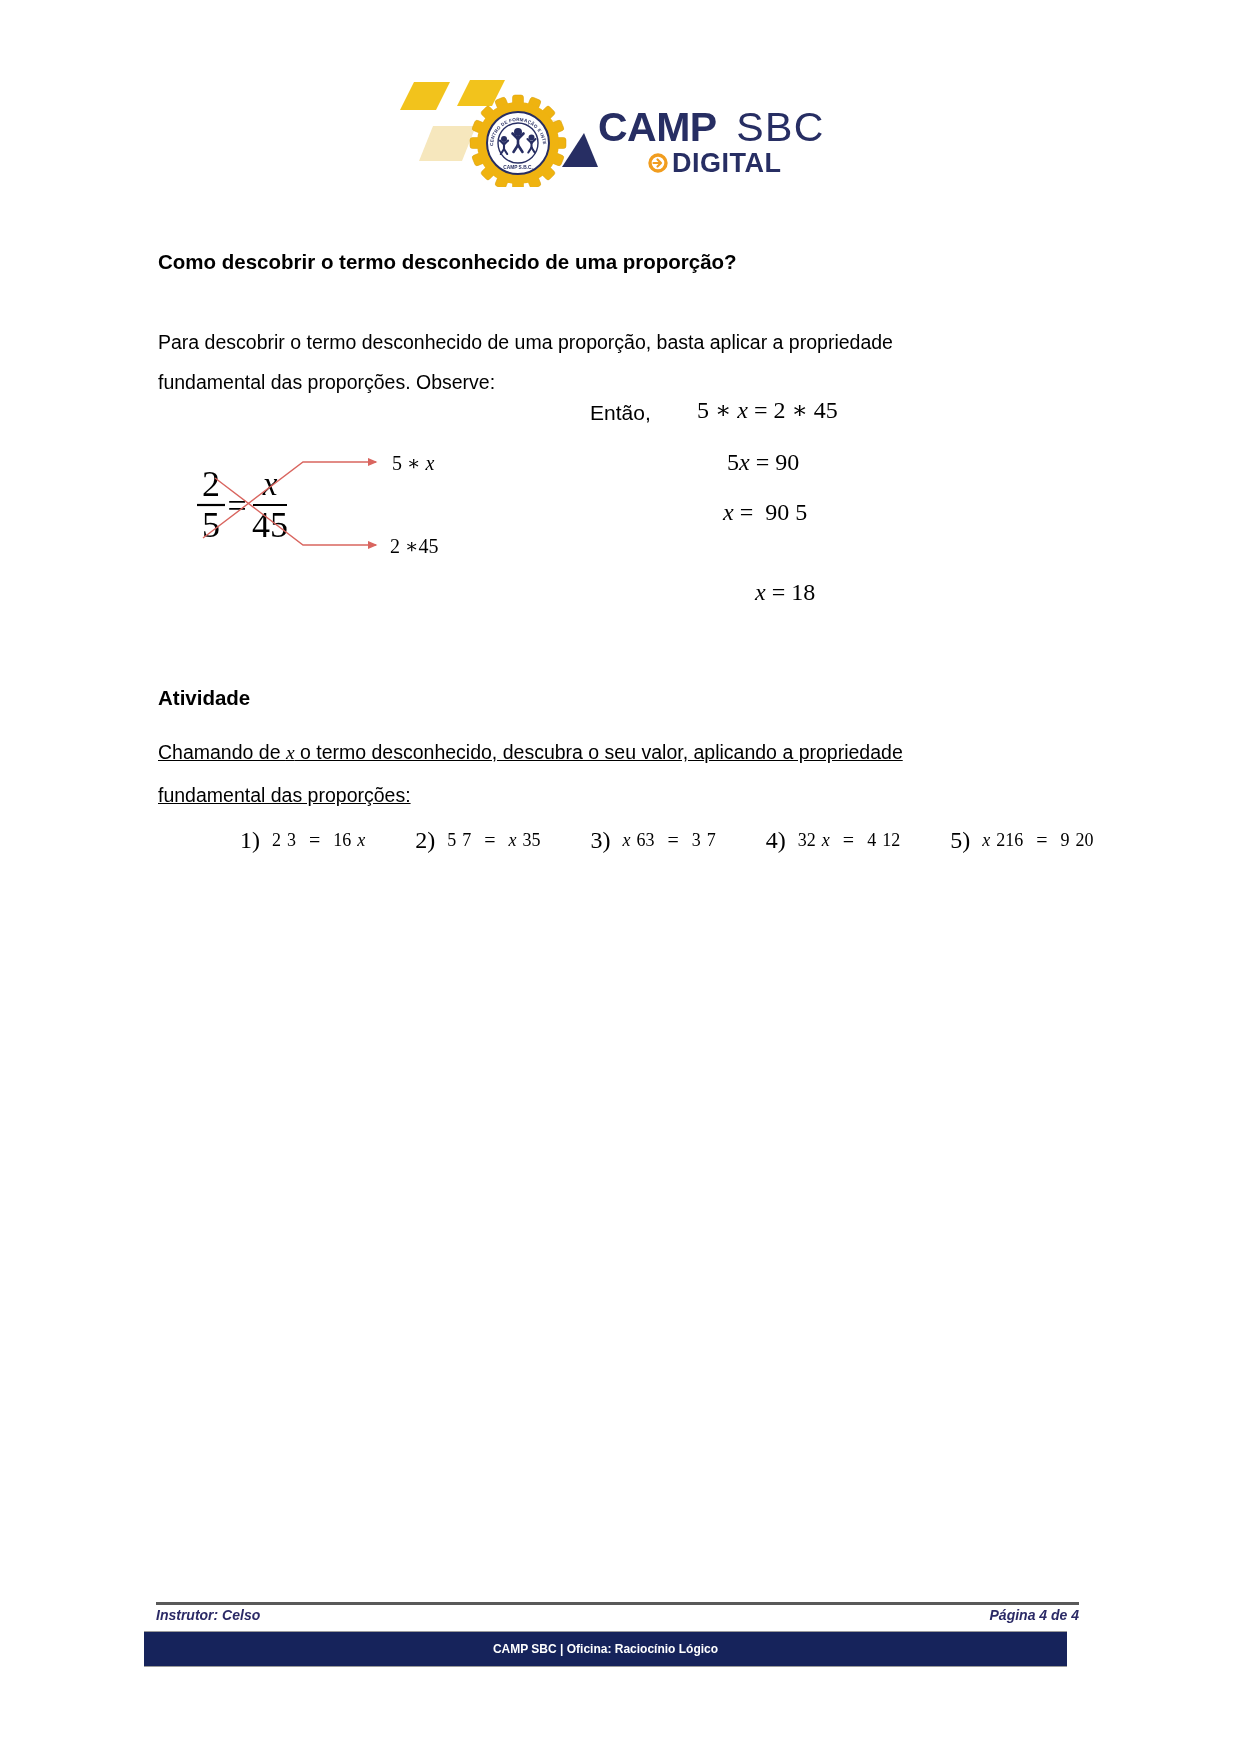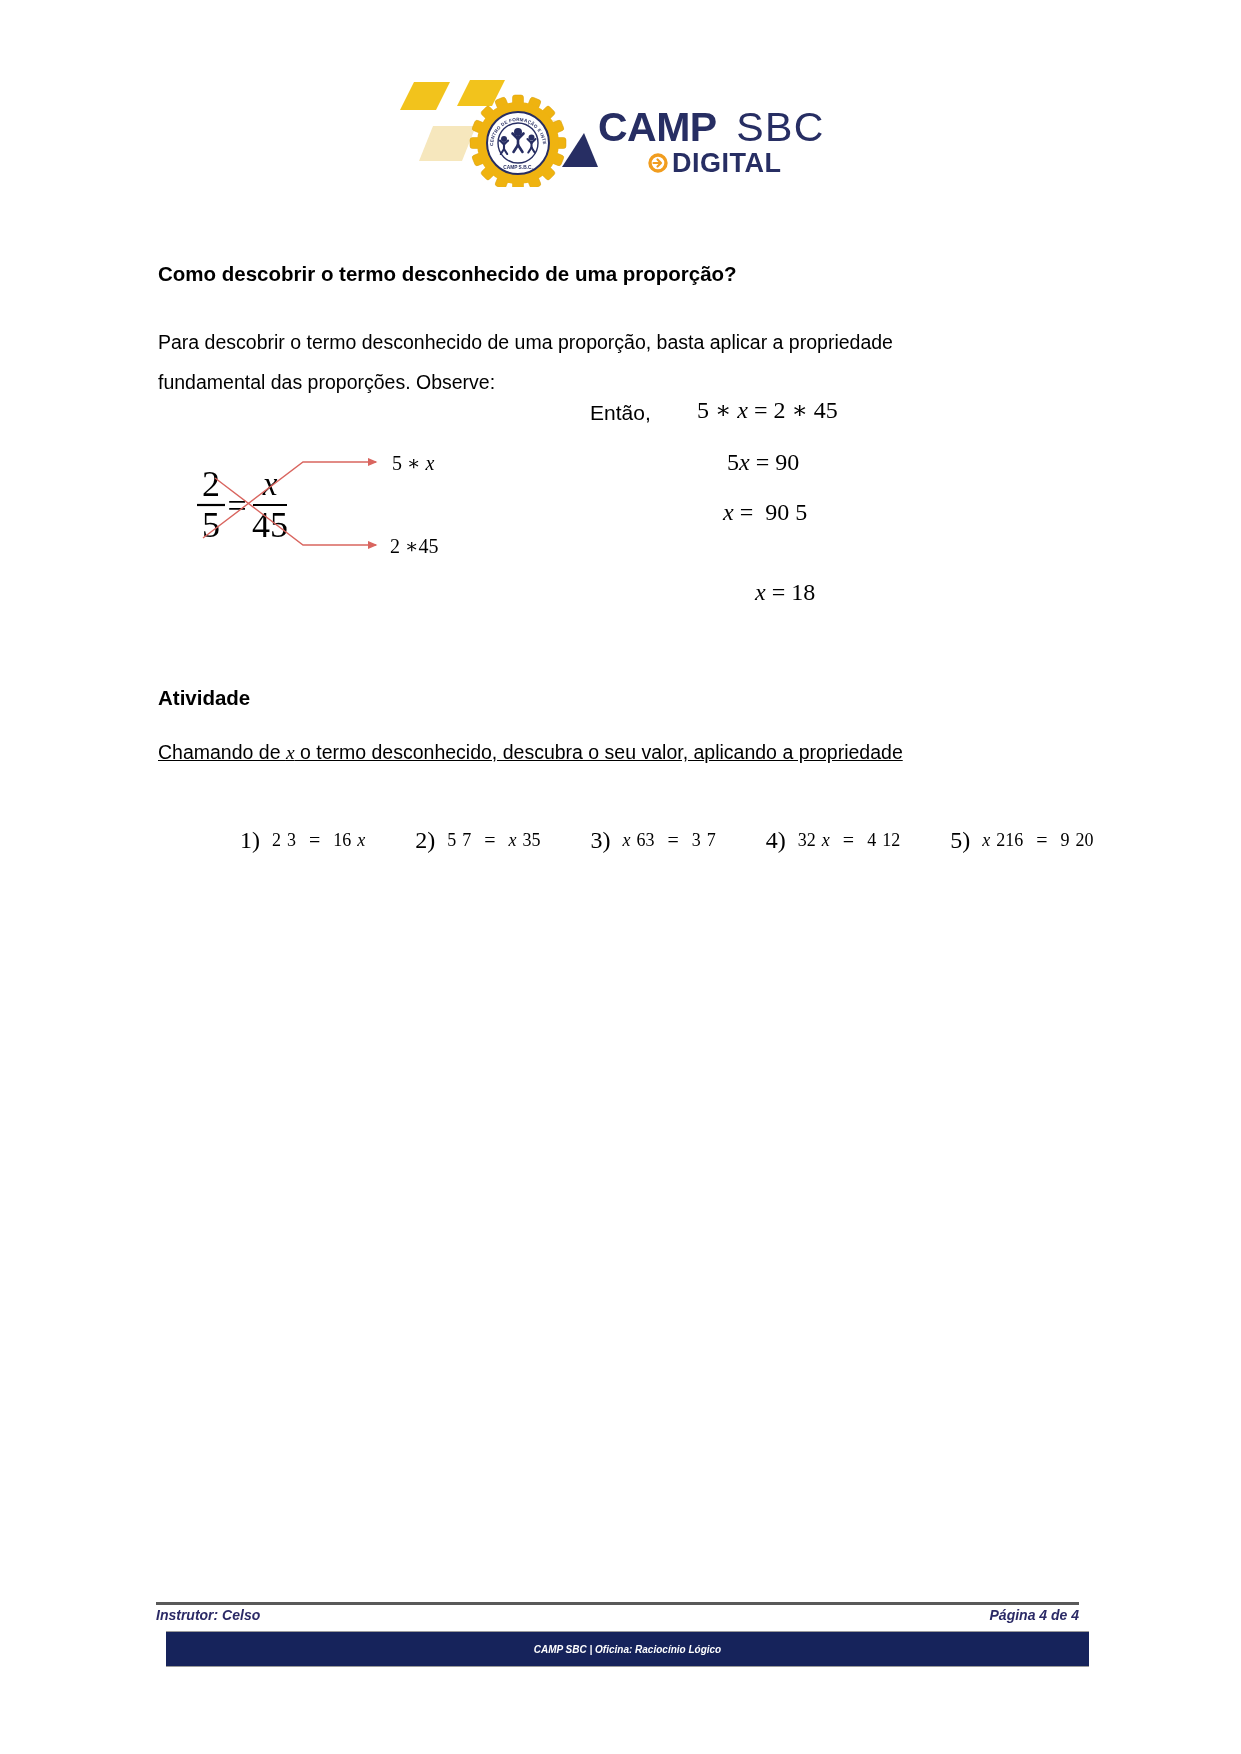--- a/index.html
+++ b/index.html
@@ -4,21 +4,21 @@
 <style>
   html,body{margin:0;padding:0;background:#e8e8e8;}
   .page{
     position:relative;width:1241px;height:1754px;margin:0 auto;background:#ffffff;
     font-family:"Liberation Sans",sans-serif;color:#000;overflow:hidden;
   }
   
   .logo-svg{position:absolute;left:390px;top:62px;}
   
   .heading{
-    position:absolute;left:158px;top:262px;width:860px;
+    position:absolute;left:158px;top:250px;width:860px;
     font-size:20.5px;font-weight:bold;letter-spacing:0;
   }
   .para1{
     position:absolute;left:158px;top:322px;width:840px;
     font-size:19.5px;line-height:40px;
   }
   .atividade{
     position:absolute;left:158px;top:686px;width:400px;
     font-size:20.5px;font-weight:bold;
   }
@@ -48,24 +48,24 @@
   .ex-eq{font-size:20px;padding:0 1px;}
   .ex-item .frac .fn,.ex-item .frac .fd{font-size:18px;}
   .ex-item .frac .fbar{border-top-width:1.5px;}
   
   .footer-rule{position:absolute;left:156px;top:1602px;width:923px;height:2.5px;background:#595959;}
   .footer-row{
     position:absolute;left:156px;top:1607px;width:923px;display:flex;justify-content:space-between;
     font-size:14px;font-weight:bold;color:var(--footer_text,#2b2a66);font-style:italic;
   }
   .footer-bar{
-    position:absolute;left:166px;top:1631px;width:923px;height:34px;
+    position:absolute;left:144px;top:1631px;width:923px;height:34px;
     background:var(--footer_bar,#16235b);border-top:1px solid #9b9b9b;border-bottom:1px solid #9b9b9b;
     display:flex;align-items:center;justify-content:center;
-    color:#fff;font-size:10px;font-weight:bold;font-style:italic;
+    color:#fff;font-size:12px;font-weight:bold;
   }
 </style>
 </head>
 <body>
 
 <div class="page">
 
   <svg class="logo-svg" width="440" height="125" viewBox="0 0 440 125">
     <defs>
       <path id="arcTop" d="M 103 84 A 25 25 0 1 1 153 84" fill="none"></path>
@@ -183,20 +183,21 @@
         <tspan>5 ∗ </tspan><tspan font-style="italic">x</tspan>
       </text>
       <text x="204" y="107" font-size="20">2 ∗45</text>
     </g>
   </svg>
 
   <div class="atividade">Atividade</div>
 
   <div class="para2">
     <div>Chamando de <i>x</i> o termo desconhecido, descubra o seu valor, aplicando a propriedade</div>
+    <div>fundamental das proporções:</div>
   </div>
 
   <div class="exercises">
 
     <span class="ex-item">
       <span class="ex-label">1)</span>
       <span class="frac">
           <span class="fn">2</span>
           <span class="fbar"></span>
           <span class="fd">3</span>

